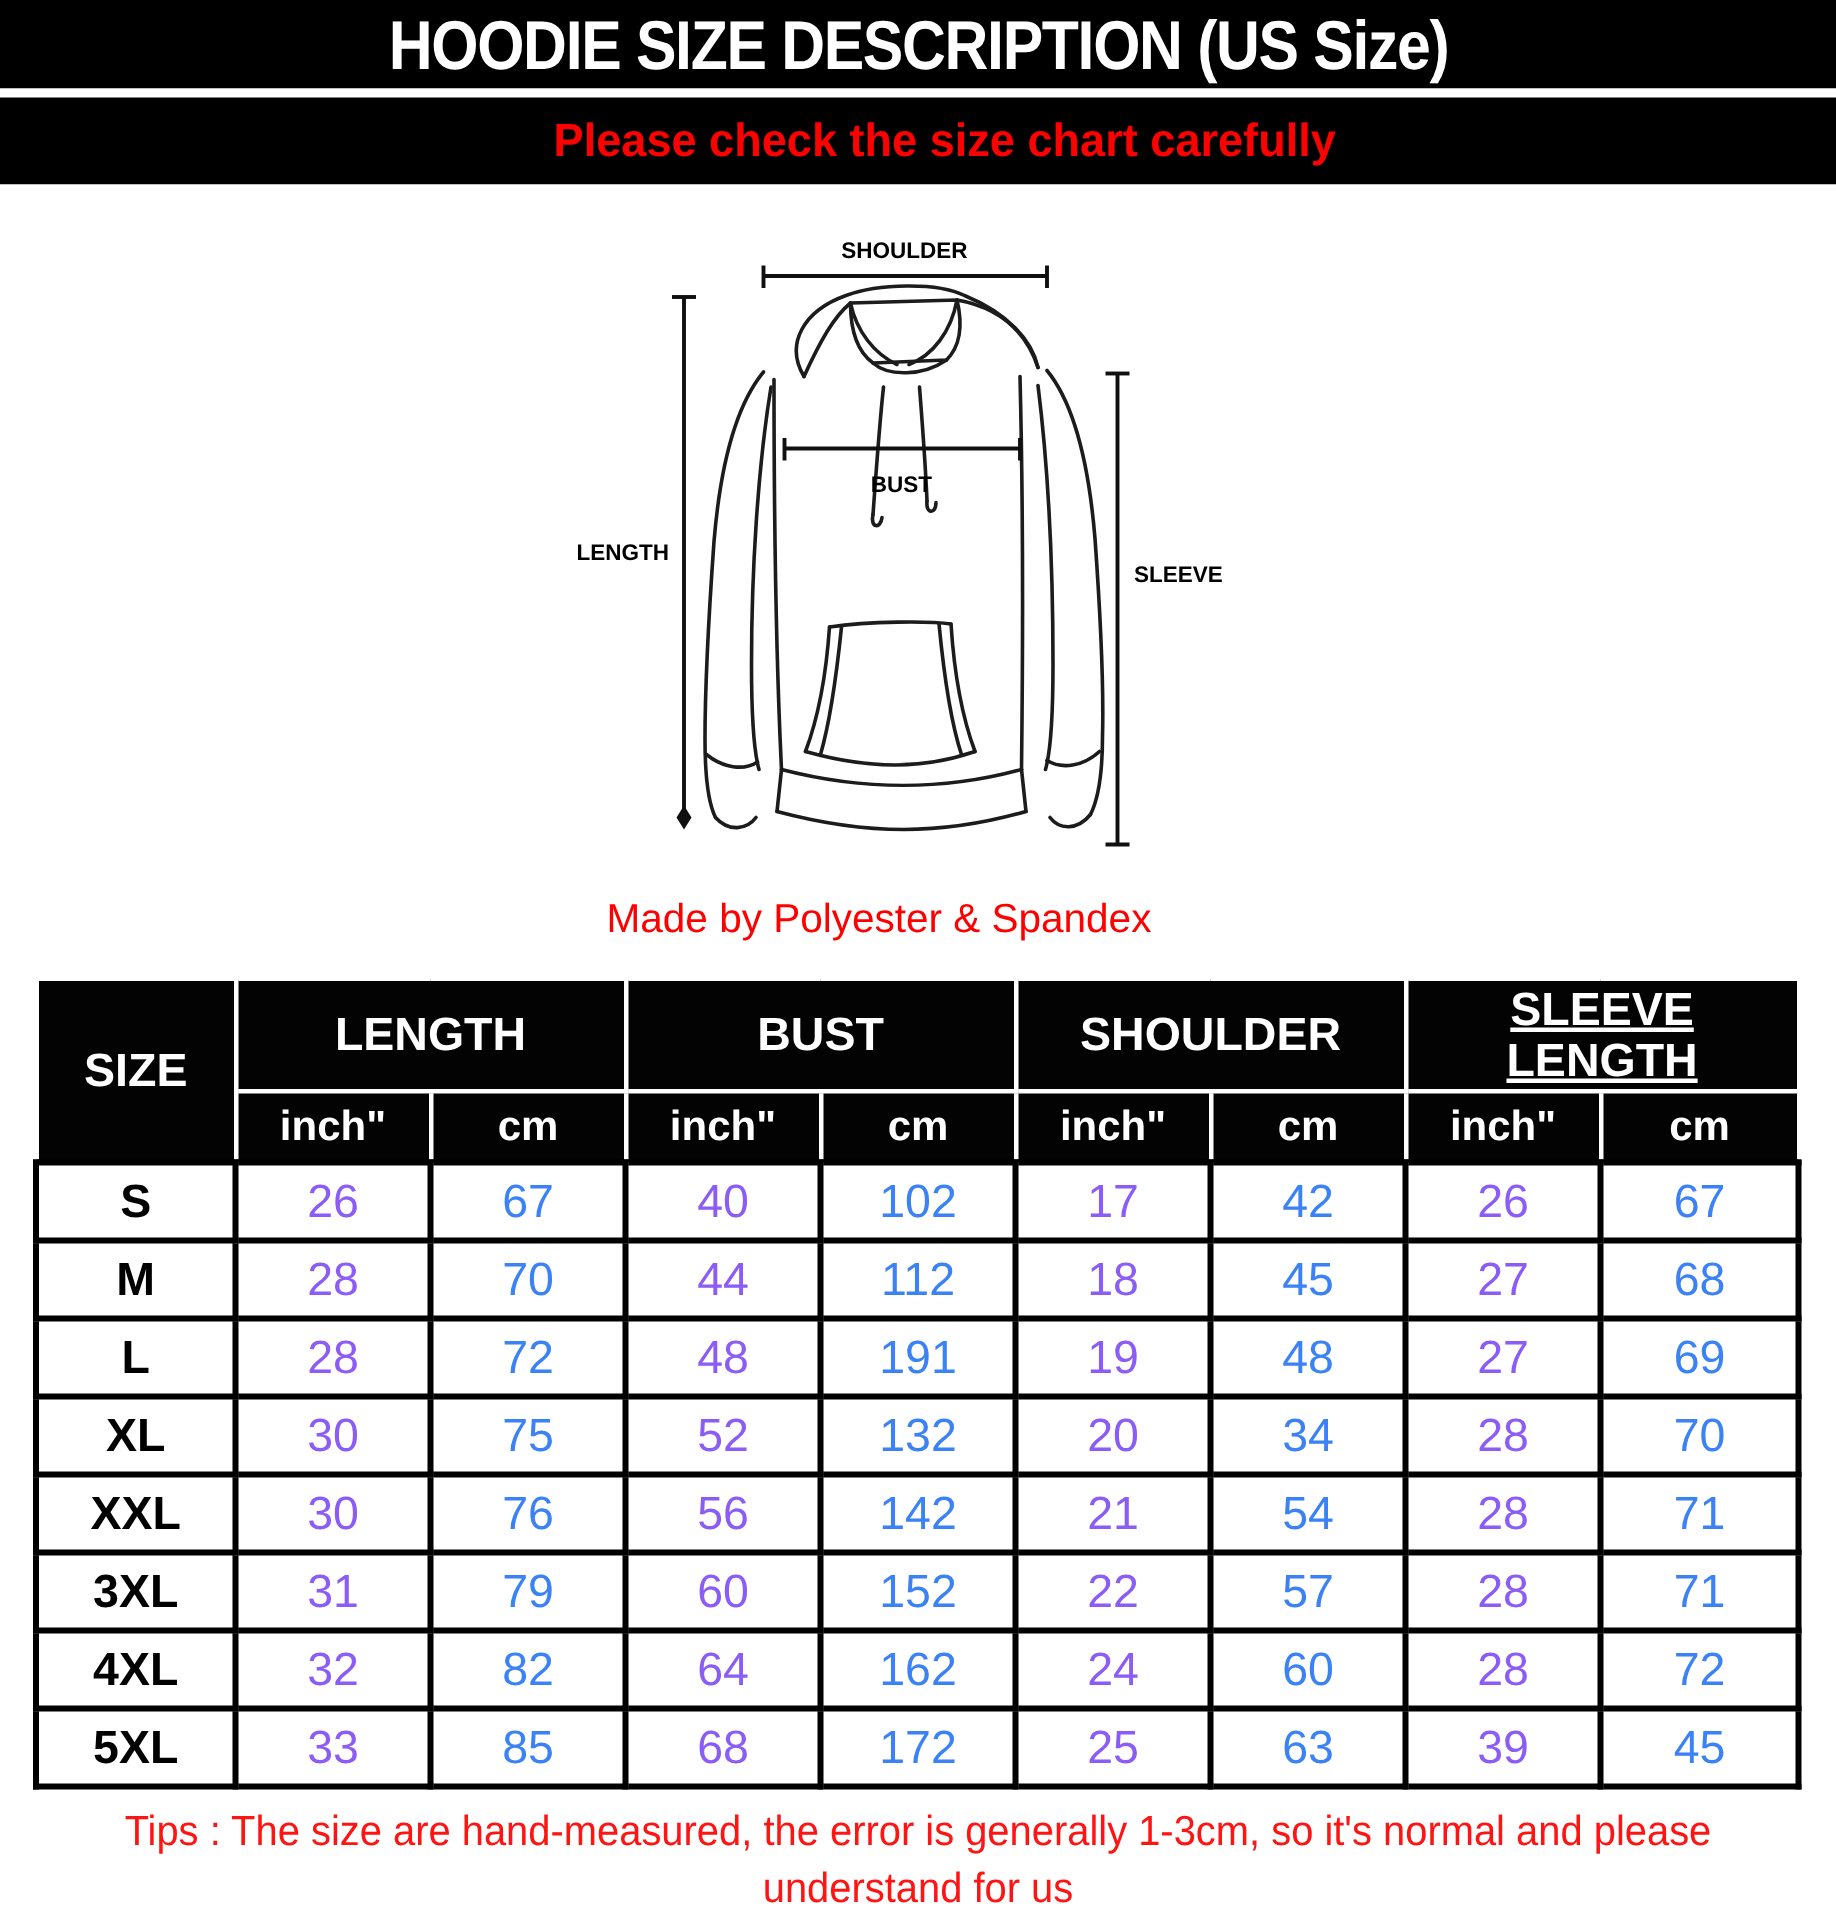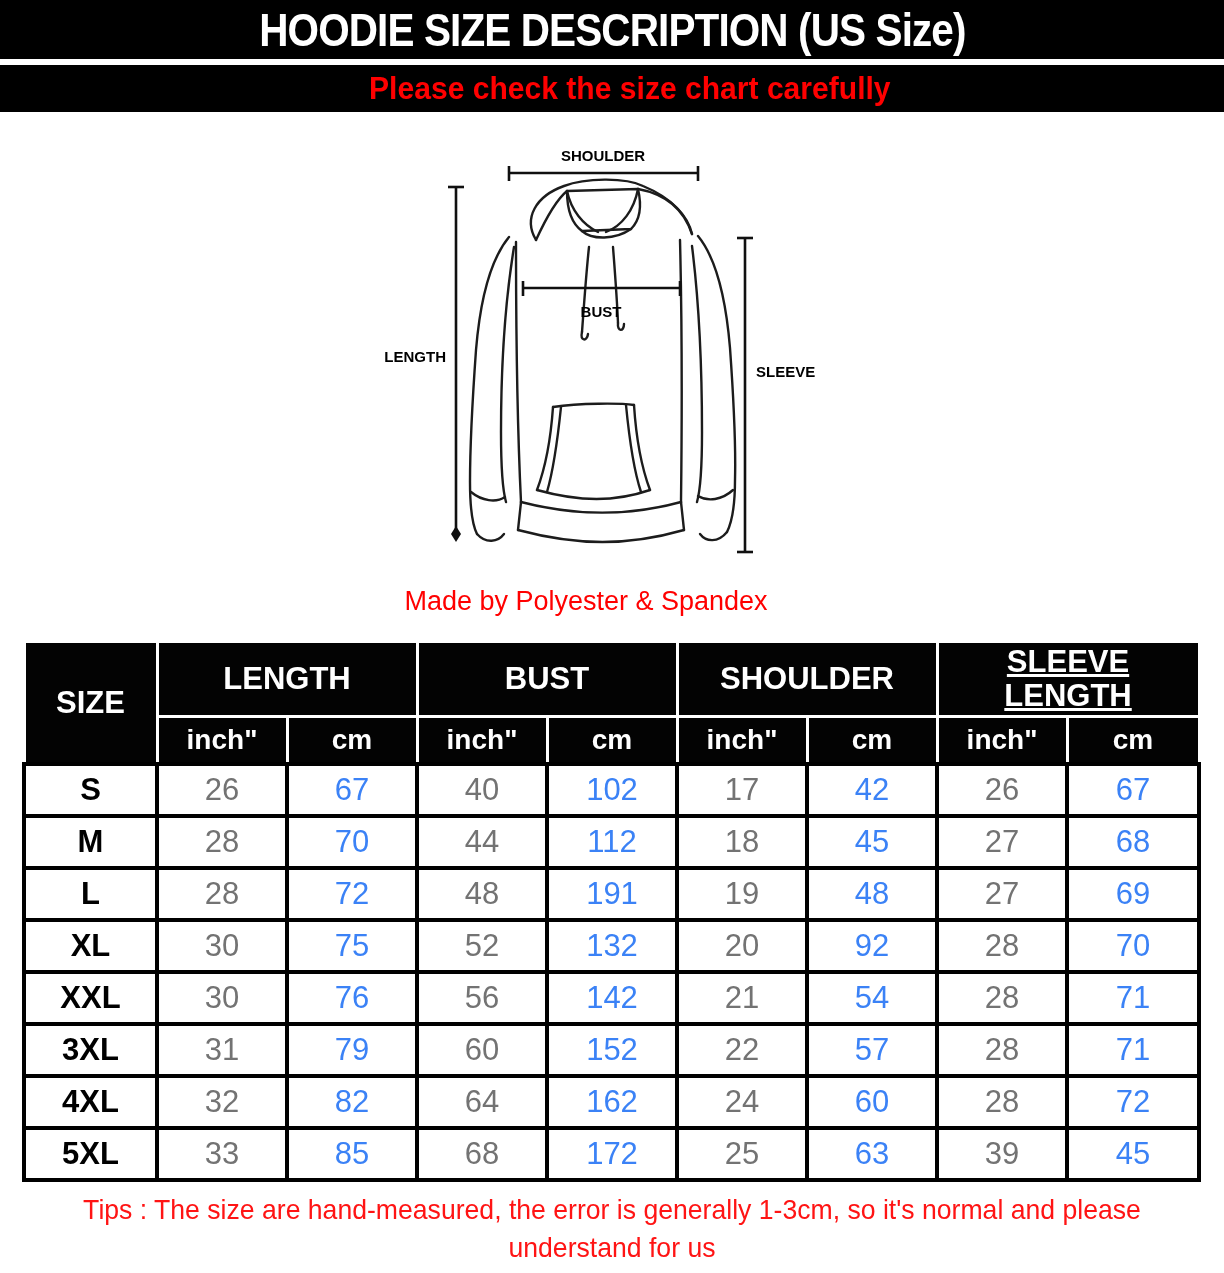--- a/index.html
+++ b/index.html
@@ -2,21 +2,21 @@
 <html><head>
 <meta charset="utf-8">
 <style>
   html,body{margin:0;padding:0;background:#fff;}
   body{width:1224px;height:1273px;font-family:"Liberation Sans",sans-serif;overflow:hidden;}
   .page{position:relative;width:1224px;height:1273px;background:#fff;}
 
   
   .banner{background:#000;display:flex;align-items:center;justify-content:center;overflow:hidden;}
   .banner.main{height:59px;}
-  .banner.sub{height:47px;padding-left:35px;}
+  .banner.sub{height:58px;padding-left:35px;}
   .banner-gap{height:6px;background:#fff;}
   .banner-title{color:#fff;font-weight:bold;font-size:46px;white-space:nowrap;transform:scaleX(0.88);letter-spacing:-1px;}
   .banner-subtitle{color:#ff0000;font-weight:bold;font-size:31px;white-space:nowrap;transform:scaleX(0.97);}
 
   
   .diagram{position:relative;height:528px;background:#fff;}
   svg.hoodie{position:absolute;left:340px;top:28px;}
   .garment{fill:none;stroke:#1c1c1c;stroke-width:2.4;stroke-linecap:round;stroke-linejoin:round;}
   .measure{fill:none;stroke:#101010;stroke-width:2.6;stroke-linecap:butt;}
   .measure-cap{fill:#101010;stroke:none;}
@@ -24,21 +24,21 @@
   .made-by{position:absolute;top:474px;left:0;width:100%;text-align:center;color:#ff0000;font-size:27px;transform:translateX(-26px);}
 
   
   table.size-table{border-collapse:collapse;margin-left:22px;width:1178px;table-layout:fixed;}
   table.size-table th{background:#030303;color:#fff;font-weight:bold;border:3px solid #fff;text-align:center;vertical-align:middle;padding:0;}
   tr.groups th{height:72px;font-size:31px;line-height:34px;}
   tr.units th{height:44px;font-size:28px;}
   th .narrow{display:inline-block;max-width:160px;text-decoration:underline;}
   table.size-table td{background:#fff;border:4px solid #000;height:48px;text-align:center;vertical-align:middle;font-size:31px;padding:0;}
   td.size{font-weight:bold;font-size:30px;color:#000;}
-  td.in{color:#737373;}
+  td.in{color:#8b5cf6;}
   td.cm{color:#3b82f6;}
 
   
   .tips{margin-top:9px;text-align:center;color:#ff1414;font-size:28px;line-height:38px;transform:scaleX(0.95);}
 </style>
 </head>
 <body>
 
 <div class="page">
 
@@ -191,21 +191,21 @@
         <td class="in">27</td>
         <td class="cm">69</td>
       </tr>
       <tr>
         <td class="size">XL</td>
         <td class="in">30</td>
         <td class="cm">75</td>
         <td class="in">52</td>
         <td class="cm">132</td>
         <td class="in">20</td>
-        <td class="cm">92</td>
+        <td class="cm">34</td>
         <td class="in">28</td>
         <td class="cm">70</td>
       </tr>
       <tr>
         <td class="size">XXL</td>
         <td class="in">30</td>
         <td class="cm">76</td>
         <td class="in">56</td>
         <td class="cm">142</td>
         <td class="in">21</td>

